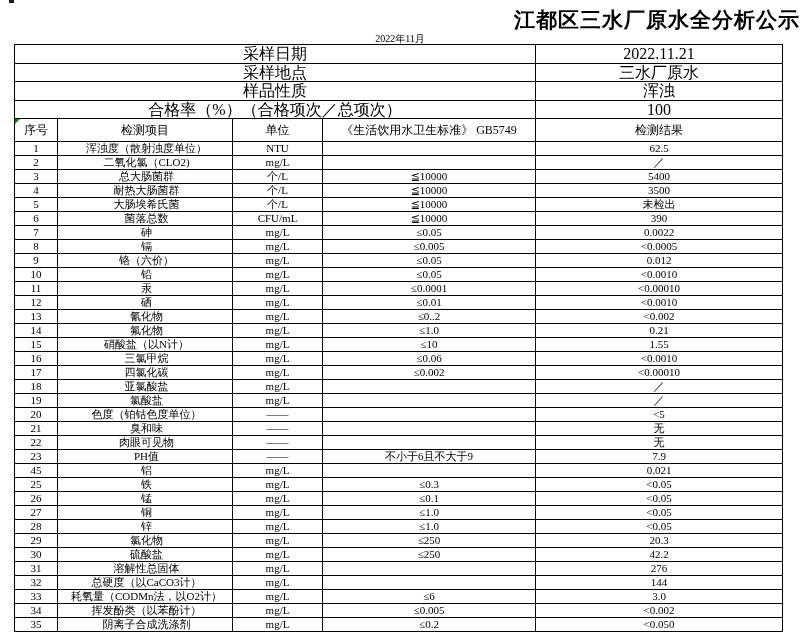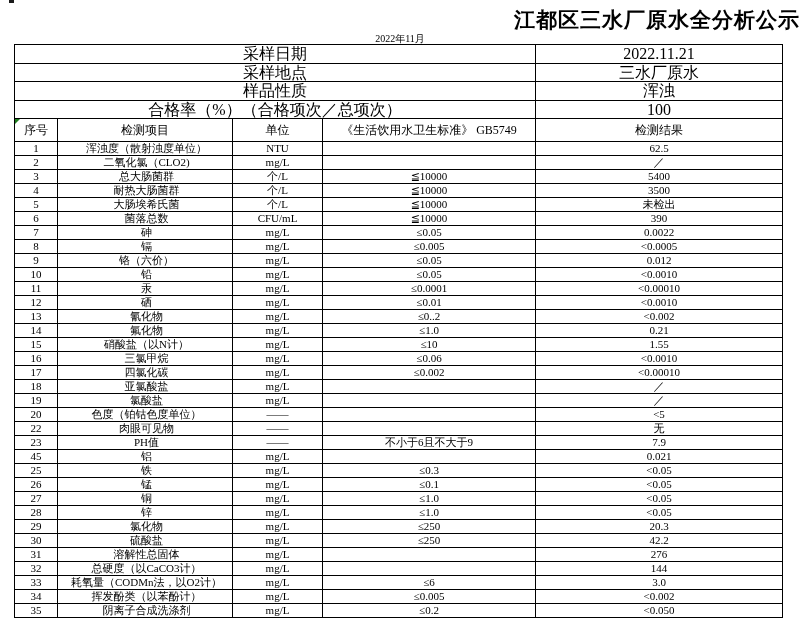--- a/index.html
+++ b/index.html
@@ -222,20 +222,27 @@
         <td class="">／</td>
       </tr>
       <tr class="data-row">
         <td class="">20</td>
         <td class="col-item">色度（铂钴色度单位）</td>
         <td class="">——</td>
         <td class=""></td>
         <td class="">&lt;5</td>
       </tr>
       <tr class="data-row">
+        <td class="">21</td>
+        <td class="col-item">臭和味</td>
+        <td class="">——</td>
+        <td class=""></td>
+        <td class="">无</td>
+      </tr>
+      <tr class="data-row">
         <td class="">22</td>
         <td class="col-item">肉眼可见物</td>
         <td class="">——</td>
         <td class=""></td>
         <td class="">无</td>
       </tr>
       <tr class="data-row">
         <td class="">23</td>
         <td class="col-item">PH值</td>
         <td class="">——</td>

